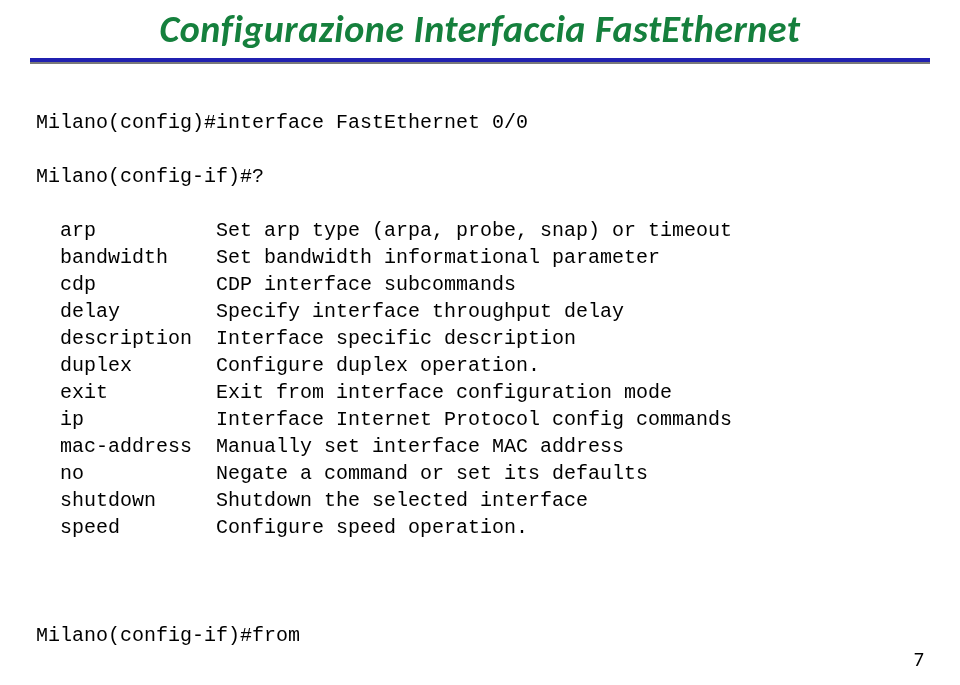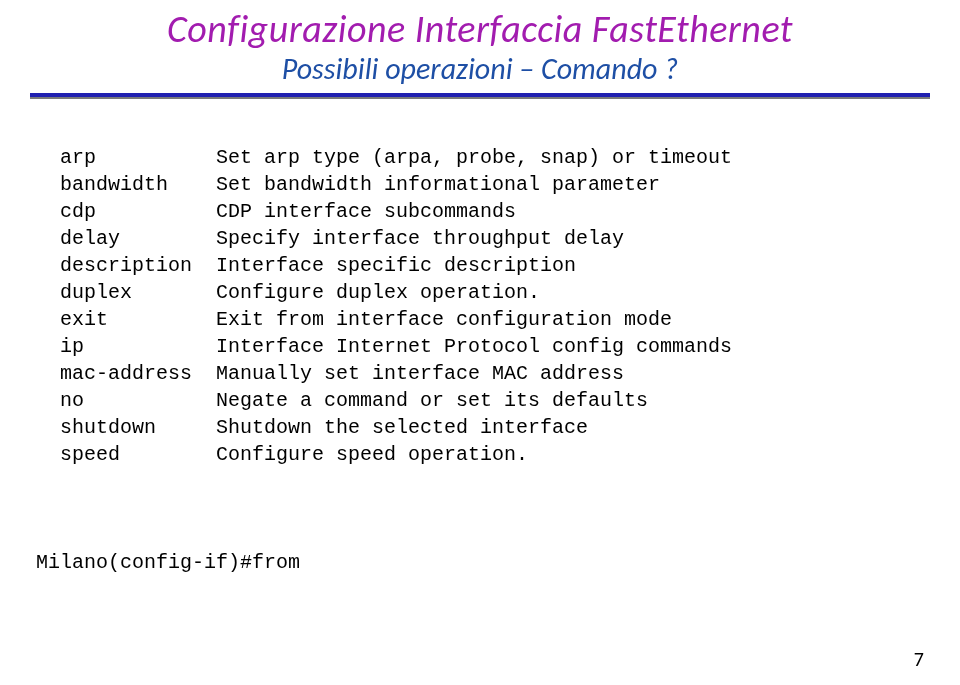--- a/index.html
+++ b/index.html
@@ -10,23 +10,23 @@
     background: #fff;
     position: relative;
     padding: 6px 30px 0 30px;
   }
   .header {
     text-align: center;
     margin-bottom: 6px;
   }
   .title {
     font-size: 38px;
-    font-weight: 400;
+    font-weight: 700;
     font-style: italic;
-    color: #a21caf;
+    color: #15803d;
     letter-spacing: 0.5px;
     text-align: center;
   }
   .subtitle {
     font-size: 30px;
     font-style: italic;
     color: #1e4fa5;
     margin-top: -2px;
   }
   .rule {
@@ -51,24 +51,25 @@
     font-family: Calibri, Arial, sans-serif;
     font-size: 20px;
     color: #000;
   }
 </style>
 </head>
 <body>
 
 <div class="header">
   <div class="title">Configurazione Interfaccia FastEthernet</div>
-  <div class="subtitle">Possibili operazioni – Comando ?</div>
 </div>
 
 <div class="rule"></div>
 
 <div class="terminal">
+<div>Milano(config)#interface FastEthernet 0/0</div>
+<div>Milano(config-if)#?</div>
 <div id="command-list"><div class="cmd-row">  arp          Set arp type (arpa, probe, snap) or timeout</div><div class="cmd-row">  bandwidth    Set bandwidth informational parameter</div><div class="cmd-row">  cdp          CDP interface subcommands</div><div class="cmd-row">  delay        Specify interface throughput delay</div><div class="cmd-row">  description  Interface specific description</div><div class="cmd-row">  duplex       Configure duplex operation.</div><div class="cmd-row">  exit         Exit from interface configuration mode</div><div class="cmd-row">  ip           Interface Internet Protocol config commands</div><div class="cmd-row">  mac-address  Manually set interface MAC address</div><div class="cmd-row">  no           Negate a command or set its defaults</div><div class="cmd-row">  shutdown     Shutdown the selected interface</div><div class="cmd-row">  speed        Configure speed operation.</div></div>
 <div> </div>
 <div>Milano(config-if)#from</div>
 </div>
 
 <div class="page-num">7</div>
 
 </body></html>

